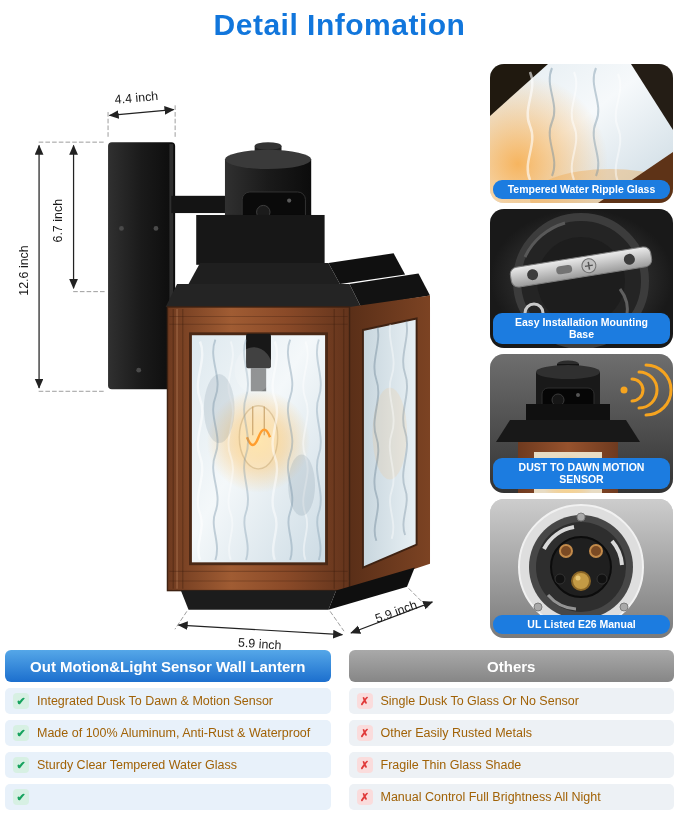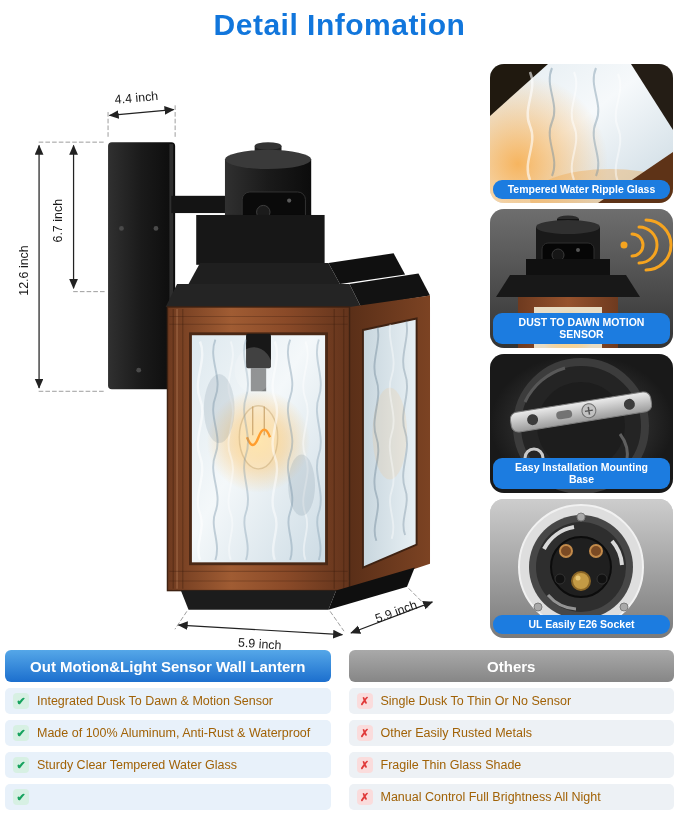--- a/index.html
+++ b/index.html
@@ -210,20 +210,52 @@
         <polygon points="0,0 58,0 0,52" fill="#20190f"></polygon>
         <polygon points="183,0 183,66 141,0" fill="#241d15"></polygon>
         <polygon points="183,139 108,139 183,88" fill="#5e3317"></polygon>
         <path d="M40,8 c8,18 -8,36 0,54 c8,18 -8,36 0,54" stroke="rgba(255,255,255,0.6)" stroke-width="2.5" fill="none"></path>
         <path d="M62,4 c-8,18 8,36 0,54 c-8,18 8,36 0,54" stroke="rgba(110,140,160,0.45)" stroke-width="2" fill="none"></path>
         <path d="M84,8 c8,18 -8,36 0,54 c8,18 -8,36 0,54" stroke="rgba(255,255,255,0.5)" stroke-width="2" fill="none"></path>
         <path d="M106,4 c-8,18 8,36 0,54 c-8,18 8,36 0,54" stroke="rgba(110,140,160,0.4)" stroke-width="2" fill="none"></path>
         <path d="M128,10 c8,18 -8,36 0,54 c8,18 -8,36 0,54" stroke="rgba(255,255,255,0.45)" stroke-width="2" fill="none"></path>
       </svg>
       <div class="card-label">Tempered Water Ripple Glass</div>
+    </div>
+
+    <div class="card">
+      <svg viewBox="0 0 183 139">
+        <defs>
+          <radialGradient id="c3bg">
+            <stop offset="0" stop-color="#4e4e4e"></stop>
+              <stop offset="1" stop-color="#191919"></stop>
+          </radialGradient>
+          <linearGradient id="c3metal" x1="0" y1="0" x2="0" y2="1">
+            <stop offset="0" stop-color="#ececec"></stop>
+              <stop offset="1" stop-color="#9b9b9b"></stop>
+          </linearGradient>
+        </defs>
+        <rect width="183" height="139" fill="url(#c3bg)"></rect>
+        <circle cx="91" cy="72" r="64" fill="#242424" stroke="#3c3c3c" stroke-width="8"></circle>
+        <path d="M35,48 a64,64 0 0 1 40,-34" stroke="#585858" stroke-width="3" fill="none"></path>
+        <circle cx="91" cy="72" r="44" fill="#1d1d1d"></circle>
+        <path d="M130,80 c14,18 6,38 -6,52" stroke="#5f5f5f" stroke-width="3" fill="none"></path>
+        <g transform="rotate(-9 91 58)">
+          <rect x="20" y="48" width="142" height="20" rx="7" fill="url(#c3metal)" stroke="#7d7d7d"></rect>
+          <circle cx="42" cy="58" r="5.5" fill="#3c3c3c"></circle>
+          <circle cx="140" cy="58" r="5.5" fill="#3c3c3c"></circle>
+          <rect x="66" y="54" width="16" height="8" rx="4" fill="#737373"></rect>
+          <circle cx="99" cy="58" r="7" fill="#c2c2c2" stroke="#6e6e6e"></circle>
+          <path d="M95,58 h8 M99,54 v8" stroke="#555" stroke-width="1.5"></path>
+        </g>
+        <circle cx="44" cy="104" r="9" stroke="#c9c9c9" stroke-width="3" fill="none"></circle>
+        <circle cx="57" cy="113" r="6.5" stroke="#b5b5b5" stroke-width="3" fill="none"></circle>
+        <rect x="60" y="116" width="14" height="5" rx="2" fill="#b5b5b5"></rect>
+      </svg>
+      <div class="card-label">Easy Installation Mounting Base</div>
     </div>
 
     <div class="card">
       <svg viewBox="0 0 183 139">
         <defs>
           <linearGradient id="c2bg" x1="0" y1="0" x2="0" y2="1">
             <stop offset="0" stop-color="#6e6e6e"></stop>
               <stop offset="1" stop-color="#333"></stop>
           </linearGradient>
           <linearGradient id="c2wood" x1="0" y1="0" x2="1" y2="0">
@@ -258,52 +290,20 @@
           <path d="M149,18 a18,18 0 0 1 0,36"></path>
           <path d="M156,11 a25,25 0 0 1 0,50"></path>
         </g>
       </svg>
       <div class="card-label">DUST TO DAWN MOTION SENSOR</div>
     </div>
 
     <div class="card">
       <svg viewBox="0 0 183 139">
         <defs>
-          <radialGradient id="c3bg">
-            <stop offset="0" stop-color="#4e4e4e"></stop>
-              <stop offset="1" stop-color="#191919"></stop>
-          </radialGradient>
-          <linearGradient id="c3metal" x1="0" y1="0" x2="0" y2="1">
-            <stop offset="0" stop-color="#ececec"></stop>
-              <stop offset="1" stop-color="#9b9b9b"></stop>
-          </linearGradient>
-        </defs>
-        <rect width="183" height="139" fill="url(#c3bg)"></rect>
-        <circle cx="91" cy="72" r="64" fill="#242424" stroke="#3c3c3c" stroke-width="8"></circle>
-        <path d="M35,48 a64,64 0 0 1 40,-34" stroke="#585858" stroke-width="3" fill="none"></path>
-        <circle cx="91" cy="72" r="44" fill="#1d1d1d"></circle>
-        <path d="M130,80 c14,18 6,38 -6,52" stroke="#5f5f5f" stroke-width="3" fill="none"></path>
-        <g transform="rotate(-9 91 58)">
-          <rect x="20" y="48" width="142" height="20" rx="7" fill="url(#c3metal)" stroke="#7d7d7d"></rect>
-          <circle cx="42" cy="58" r="5.5" fill="#3c3c3c"></circle>
-          <circle cx="140" cy="58" r="5.5" fill="#3c3c3c"></circle>
-          <rect x="66" y="54" width="16" height="8" rx="4" fill="#737373"></rect>
-          <circle cx="99" cy="58" r="7" fill="#c2c2c2" stroke="#6e6e6e"></circle>
-          <path d="M95,58 h8 M99,54 v8" stroke="#555" stroke-width="1.5"></path>
-        </g>
-        <circle cx="44" cy="104" r="9" stroke="#c9c9c9" stroke-width="3" fill="none"></circle>
-        <circle cx="57" cy="113" r="6.5" stroke="#b5b5b5" stroke-width="3" fill="none"></circle>
-        <rect x="60" y="116" width="14" height="5" rx="2" fill="#b5b5b5"></rect>
-      </svg>
-      <div class="card-label">Easy Installation Mounting Base</div>
-    </div>
-
-    <div class="card">
-      <svg viewBox="0 0 183 139">
-        <defs>
           <linearGradient id="c4bg" x1="0" y1="0" x2="0" y2="1">
             <stop offset="0" stop-color="#cdcdcd"></stop>
               <stop offset="1" stop-color="#7a7a7a"></stop>
           </linearGradient>
         </defs>
         <rect width="183" height="139" fill="url(#c4bg)"></rect>
         <circle cx="91" cy="68" r="62" fill="#dedede" stroke="#f1f1f1" stroke-width="2"></circle>
         <circle cx="91" cy="68" r="52" fill="#474747"></circle>
         <circle cx="91" cy="68" r="45" fill="#2e2e2e"></circle>
         <path d="M54,50 a42,42 0 0 1 30,-22" stroke="#d9d9d9" stroke-width="4" fill="none"></path>
@@ -313,21 +313,21 @@
         <circle cx="76" cy="52" r="6" fill="#7a4a24" stroke="#c28a4a" stroke-width="2"></circle>
         <circle cx="106" cy="52" r="6" fill="#7a4a24" stroke="#c28a4a" stroke-width="2"></circle>
         <circle cx="70" cy="80" r="5" fill="#111" stroke="#333"></circle>
         <circle cx="112" cy="80" r="5" fill="#111" stroke="#333"></circle>
         <circle cx="91" cy="82" r="9" fill="#c49a45" stroke="#8a6526" stroke-width="2"></circle>
         <circle cx="88" cy="79" r="2.5" fill="#e8c878"></circle>
         <circle cx="91" cy="18" r="4" fill="#a9a9a9" stroke="#7c7c7c"></circle>
         <circle cx="48" cy="108" r="4" fill="#a9a9a9" stroke="#7c7c7c"></circle>
         <circle cx="134" cy="108" r="4" fill="#a9a9a9" stroke="#7c7c7c"></circle>
       </svg>
-      <div class="card-label">UL Easily E26 Socket</div>
+      <div class="card-label">UL Listed E26 Manual</div>
     </div>
 
   </div>
 
   <div class="compare">
 
     <div class="ccol left">
       <div class="hdr blue">Out Motion&amp;Light Sensor Wall Lantern</div>
       <div class="row">
         <span class="ic check">✔</span>
@@ -343,21 +343,21 @@
       </div>
       <div class="row">
         <span class="ic check">✔</span>
       </div>
     </div>
 
     <div class="ccol right">
       <div class="hdr gray">Others</div>
       <div class="row">
         <span class="ic cross">✗</span>
-        <span class="txt">Single Dusk To Thin Or No Sensor</span>
+        <span class="txt">Single Dusk To Glass Or No Sensor</span>
       </div>
       <div class="row">
         <span class="ic cross">✗</span>
         <span class="txt">Other Easily Rusted Metals</span>
       </div>
       <div class="row">
         <span class="ic cross">✗</span>
         <span class="txt">Fragile Thin Glass Shade</span>
       </div>
       <div class="row">

